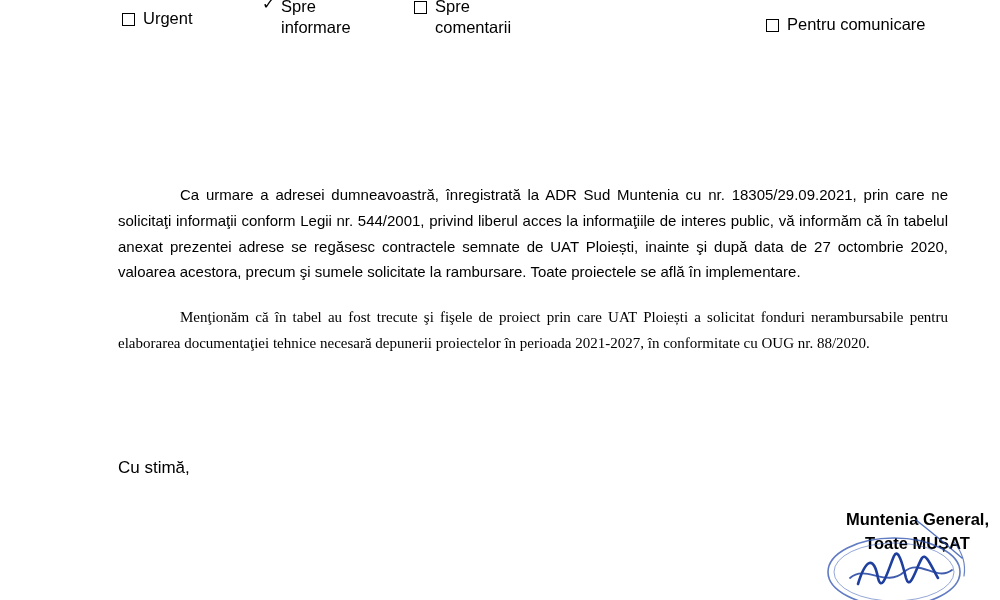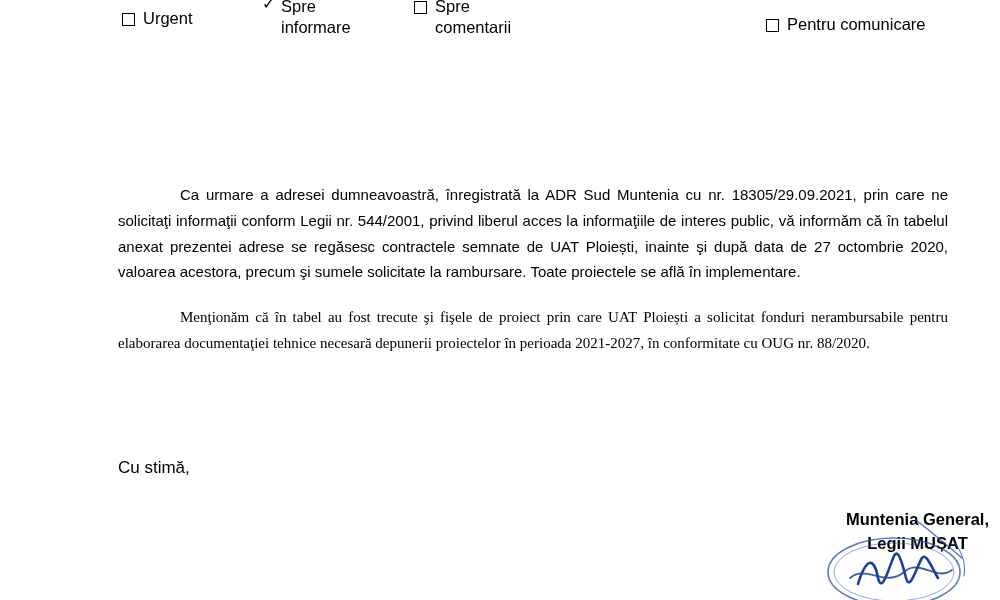--- a/index.html
+++ b/index.html
@@ -159,21 +159,21 @@
 
 
   <div class="para" id="para-1"><span class="indent"></span><span>Ca urmare a adresei dumneavoastră, înregistrată la ADR Sud Muntenia cu nr. 18305/29.09.2021, prin care ne solicitaţi informaţii conform Legii nr. 544/2001, privind liberul acces la informaţiile de interes public, vă informăm că în tabelul anexat prezentei adrese se regăsesc contractele semnate de UAT Ploiești, inainte şi după data de 27 octombrie 2020, valoarea acestora, precum şi sumele solicitate la rambursare. Toate proiectele se află în implementare.</span></div>
 
   <div class="para" id="para-2"><span class="indent"></span><span>Menţionăm că în tabel au fost trecute şi fişele de proiect prin care UAT Ploiești a solicitat fonduri nerambursabile pentru elaborarea documentaţiei tehnice necesară depunerii proiectelor în perioada 2021-2027, în conformitate cu OUG nr. 88/2020.</span></div>
 
   <div class="closing">Cu stimă,</div>
 
   <div class="signature-block">
     <div>Muntenia General,</div>
-    <div>Legii MUȘAT</div>
+    <div>Toate MUȘAT</div>
   </div>
 
   <svg class="sign-art" viewBox="0 0 260 90" xmlns="http://www.w3.org/2000/svg">
     <ellipse cx="128" cy="60" rx="66" ry="34" fill="none" stroke="#2b4fae" stroke-width="1.6" opacity="0.75"></ellipse>
     <ellipse cx="128" cy="60" rx="60" ry="29" fill="none" stroke="#2b4fae" stroke-width="1" opacity="0.5"></ellipse>
     <path d="M92 72 C100 46, 108 44, 112 66 C116 82, 122 58, 128 44 C132 36, 136 50, 140 66 C144 80, 150 56, 156 46 C160 40, 166 56, 172 66" fill="none" stroke="#1f3f9e" stroke-width="2.6" stroke-linecap="round" stroke-linejoin="round"></path>
     <path d="M84 66 C100 52, 120 76, 138 60 C154 46, 170 70, 186 58" fill="none" stroke="#1f3f9e" stroke-width="1.8" stroke-linecap="round" opacity="0.85"></path>
     <path d="M150 8 C168 22, 182 34, 196 46" fill="none" stroke="#2b4fae" stroke-width="1.4" stroke-linecap="round" opacity="0.8"></path>
     <path d="M188 30 C196 40, 200 52, 198 64" fill="none" stroke="#2b4fae" stroke-width="1.2" stroke-linecap="round" opacity="0.7"></path>
   </svg>

